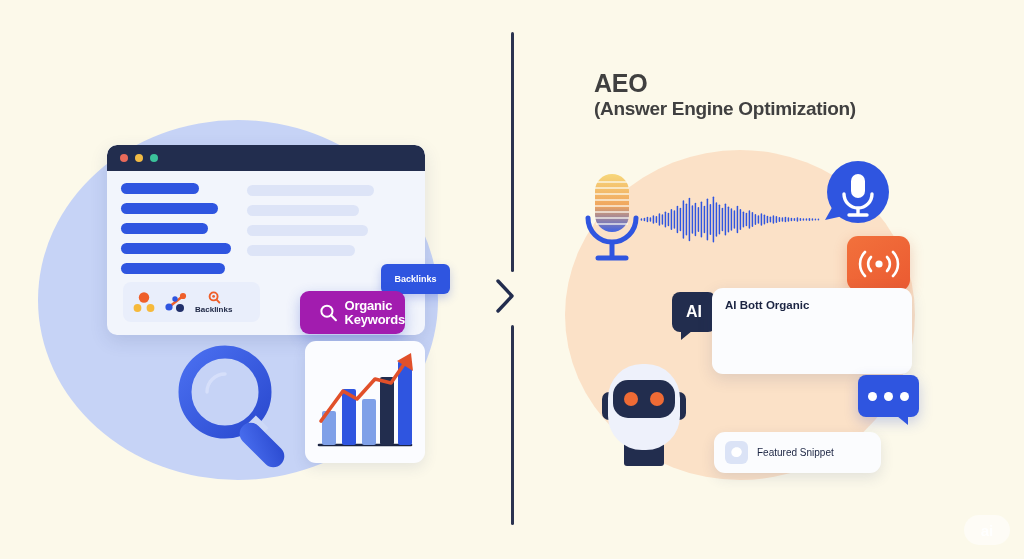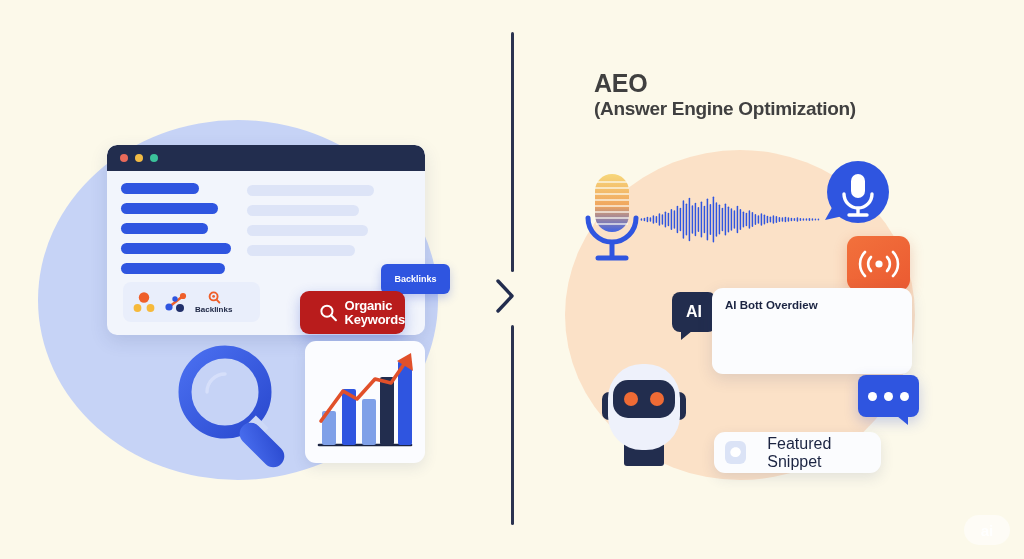--- a/index.html
+++ b/index.html
@@ -68,21 +68,21 @@
   .card-backlinks{
     position:absolute;left:16px;top:137px;width:137px;height:40px;
     background:#e9eefb;border-radius:8px;display:flex;align-items:center;
     gap:6px;padding:0 8px;box-sizing:border-box;
   }
   .backlinks-label{font-size:8px;font-weight:bold;color:#1b2442;}
 
   
   .badge-traffic{
     position:absolute;left:300px;top:291px;width:105px;height:43px;
-    background:#b91c1c;border-radius:9px;display:flex;align-items:center;
+    background:#a21caf;border-radius:9px;display:flex;align-items:center;
     gap:5px;padding-left:18px;box-sizing:border-box;
     box-shadow:0 5px 14px rgba(40,70,200,.3);
   }
   .badge-traffic .txt{
     color:#fff;font-size:13px;font-weight:bold;line-height:1.04;letter-spacing:-0.2px;
   }
   .tag-keywords{
     position:absolute;left:381px;top:264px;width:69px;height:30px;
     background:#2f55e0;border-radius:6px;display:flex;align-items:center;
     justify-content:center;color:#fff;font-size:9px;font-weight:bold;
@@ -147,21 +147,21 @@
   .card-snippet{
     position:absolute;left:714px;top:432px;width:167px;height:41px;
     background:#fbfcfe;border-radius:11px;display:flex;align-items:center;
     gap:9px;padding-left:11px;box-sizing:border-box;
     box-shadow:0 5px 14px rgba(40,55,110,.12);
   }
   .snippet-ico{
     width:23px;height:23px;border-radius:6px;background:#dbe3f6;
     display:flex;align-items:center;justify-content:center;
   }
-  .snippet-label{font-size:16px;color:#1b2442;margin-left:12px;}
+  .snippet-label{font-size:10px;color:#1b2442;}
 
   .watermark{
     position:absolute;right:14px;bottom:14px;width:46px;height:30px;
     border-radius:15px;background:rgba(255,255,255,.55);
     display:flex;align-items:center;justify-content:center;
     color:rgba(255,255,255,.92);font-size:15px;font-weight:bold;
   }
 </style>
 </head>
 <body>
@@ -378,21 +378,21 @@
     <rect x="82" y="36" width="16" height="28" rx="7" fill="#222d4e"></rect>
     <rect x="36" y="86" width="40" height="24" rx="3" fill="#222d4e"></rect>
     <rect x="20" y="8" width="72" height="86" rx="34" fill="#eef1fb"></rect>
     <rect x="25" y="24" width="62" height="38" rx="15" fill="#222d4e"></rect>
     <circle cx="43" cy="43" r="7" fill="#ef6b35"></circle>
     <circle cx="69" cy="43" r="7" fill="#ef6b35"></circle>
   </svg>
 
   <div class="ai-badge">AI</div>
   <div class="card-ai">
-    <h4>AI Bott Overdiew</h4>
+    <h4>AI Bott Organic</h4>
   </div>
 
   <div class="bubble-dots">
     <i></i>
     <i></i>
     <i></i>
   </div>
 
   <div class="card-snippet">
     <span class="snippet-ico">

